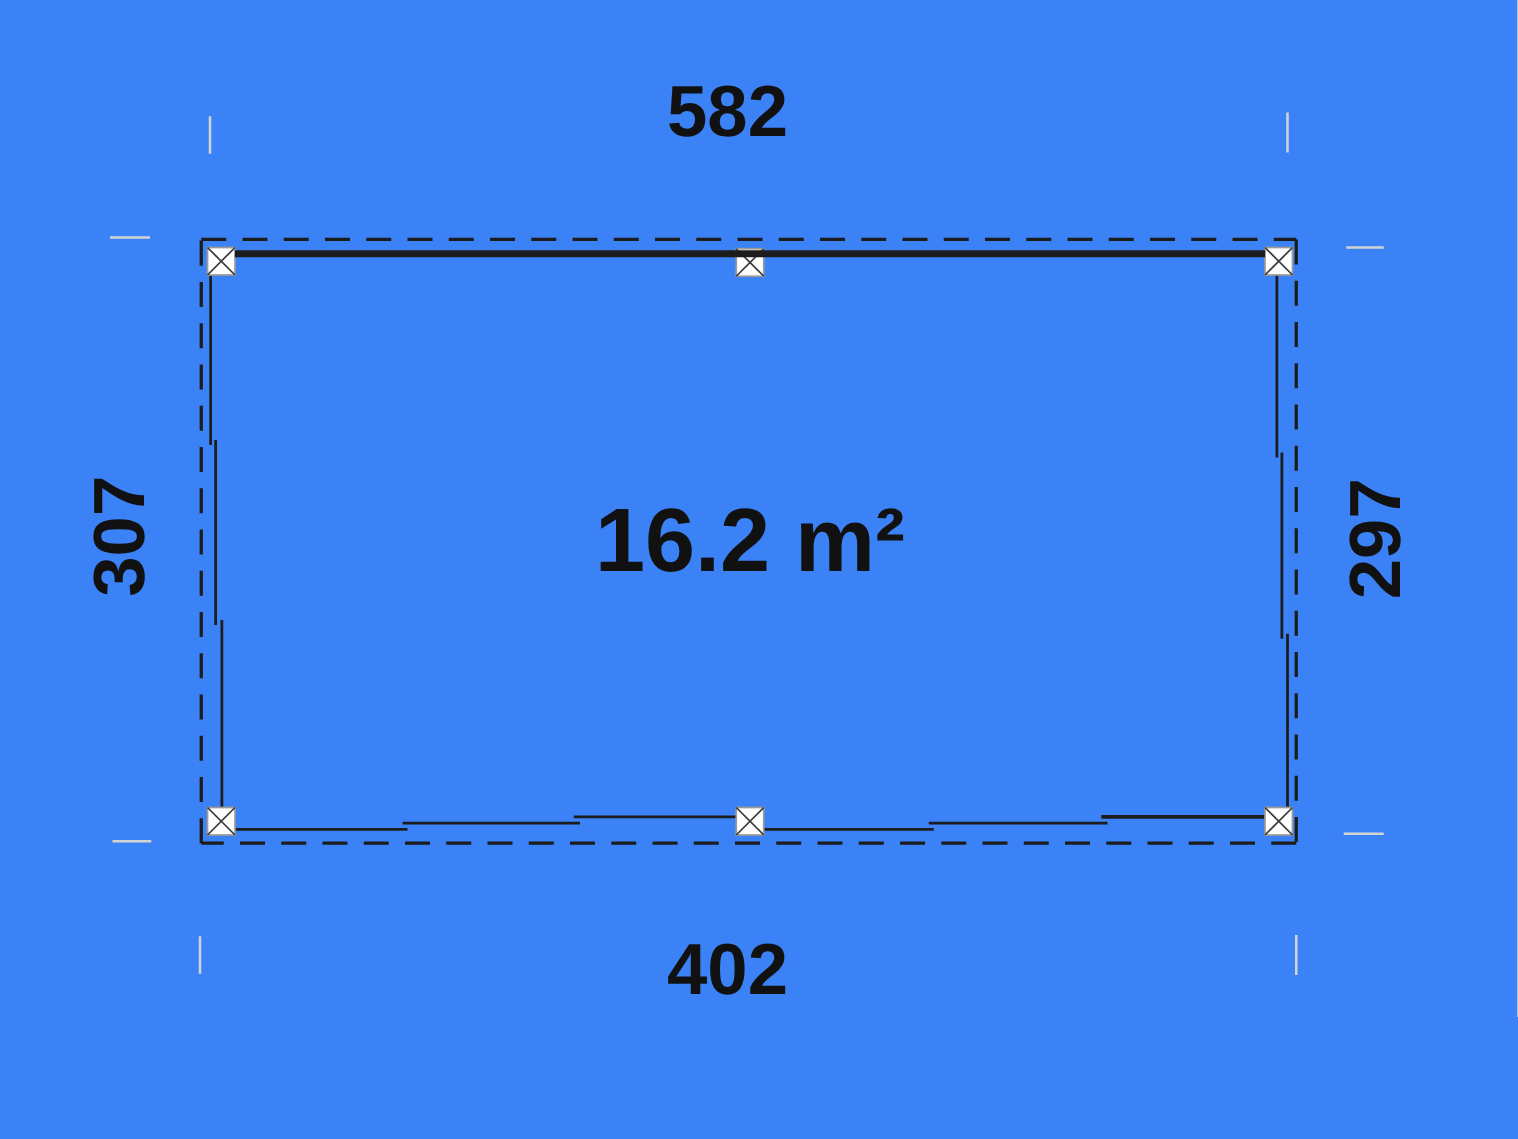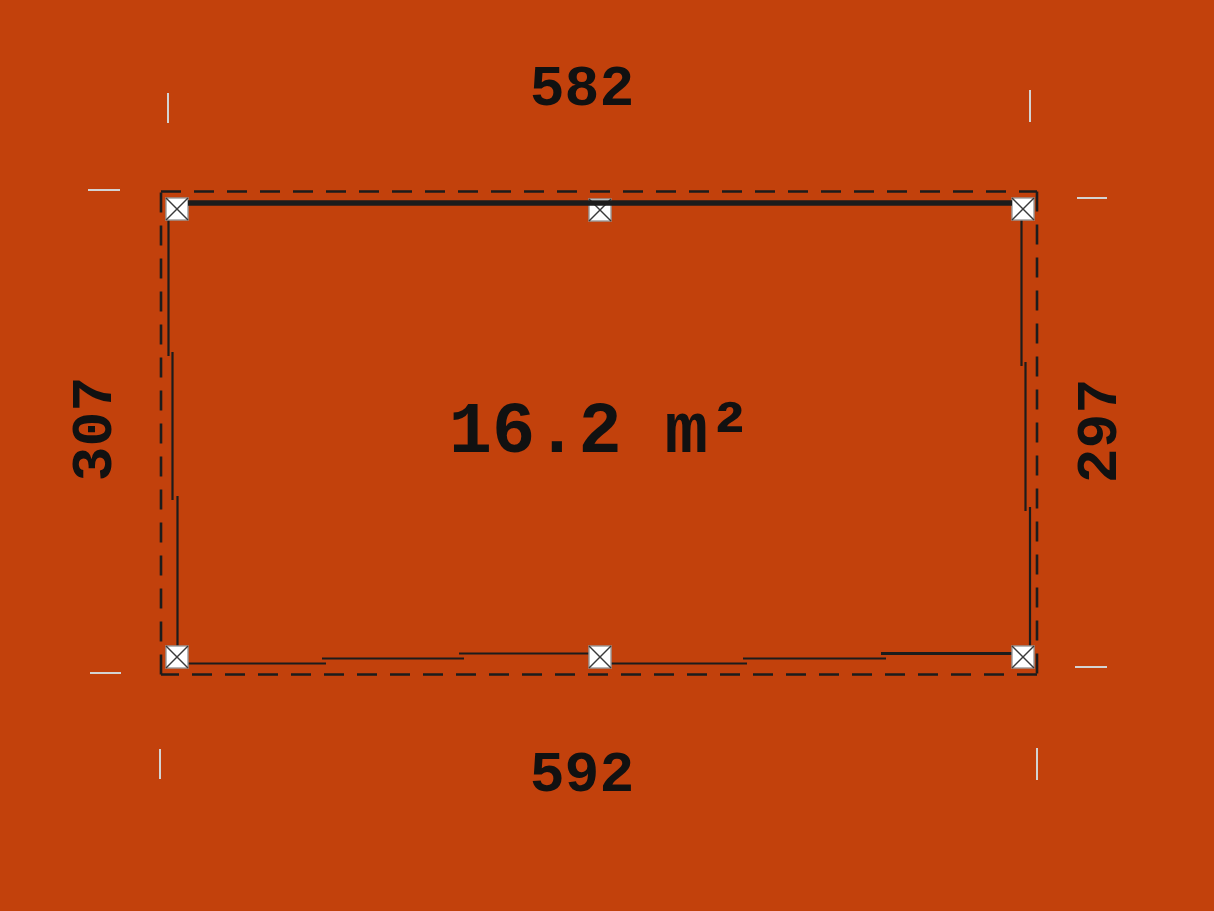--- a/index.html
+++ b/index.html
@@ -5,23 +5,22 @@
   html, body {
     margin: 0;
     padding: 0;
     background: #ffffff;
     font-family: "Liberation Sans", sans-serif;
   }
   .canvas {
     position: relative;
     width: 1214px;
     height: 911px;
-    background: #c2410c;
+    background: #3b82f6;
     overflow: hidden;
-    font-family: Liberation Mono, monospace;
   }
   .canvas svg {
     position: absolute;
     left: 0;
     top: 0;
   }
   .dim {
     position: absolute;
     font-size: 58px;
     font-weight: 700;
@@ -123,19 +122,19 @@
         <rect x="1012" y="646" width="22" height="22" fill="#ffffff" stroke="#9a9a9a"></rect>
         <line x1="1012" y1="646" x2="1034" y2="668" stroke="#3a3a3a"></line>
         <line x1="1034" y1="646" x2="1012" y2="668" stroke="#3a3a3a"></line>
       </g>
     </g>
 
     <line x1="188" y1="203" x2="1012" y2="203" stroke-width="5.5" stroke="#1c1c1c"></line>
   </svg>
 
   <div class="dim dim-top">582</div>
-  <div class="dim dim-bottom">592</div>
+  <div class="dim dim-bottom">402</div>
   <div class="dim dim-left">307</div>
   <div class="dim dim-right">297</div>
 
   <div class="area-label">16.2 m²</div>
 
 </div>
 
 </body></html>

